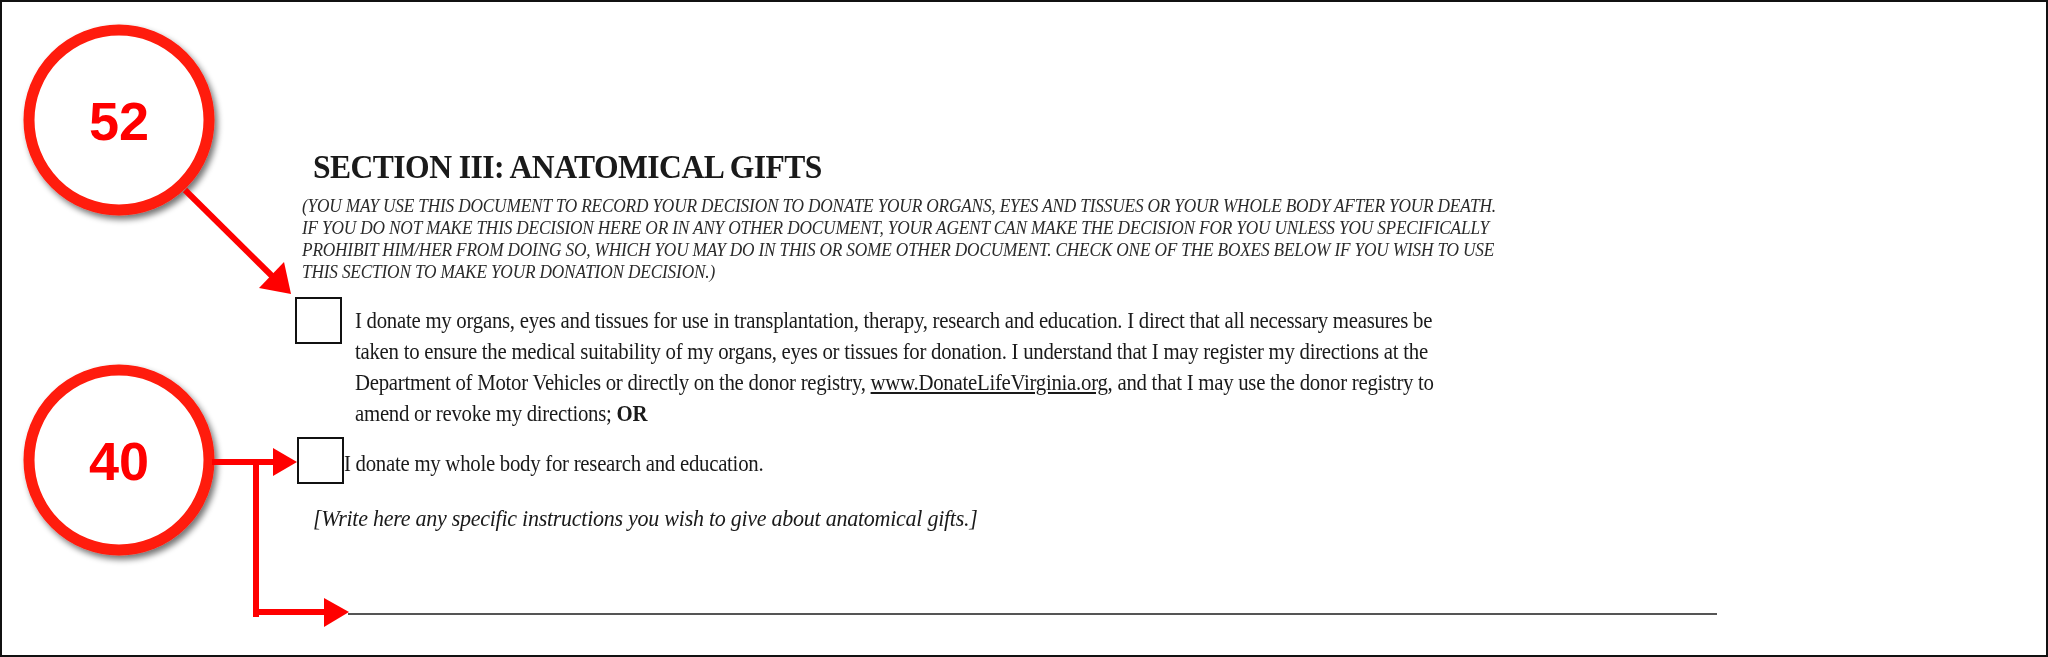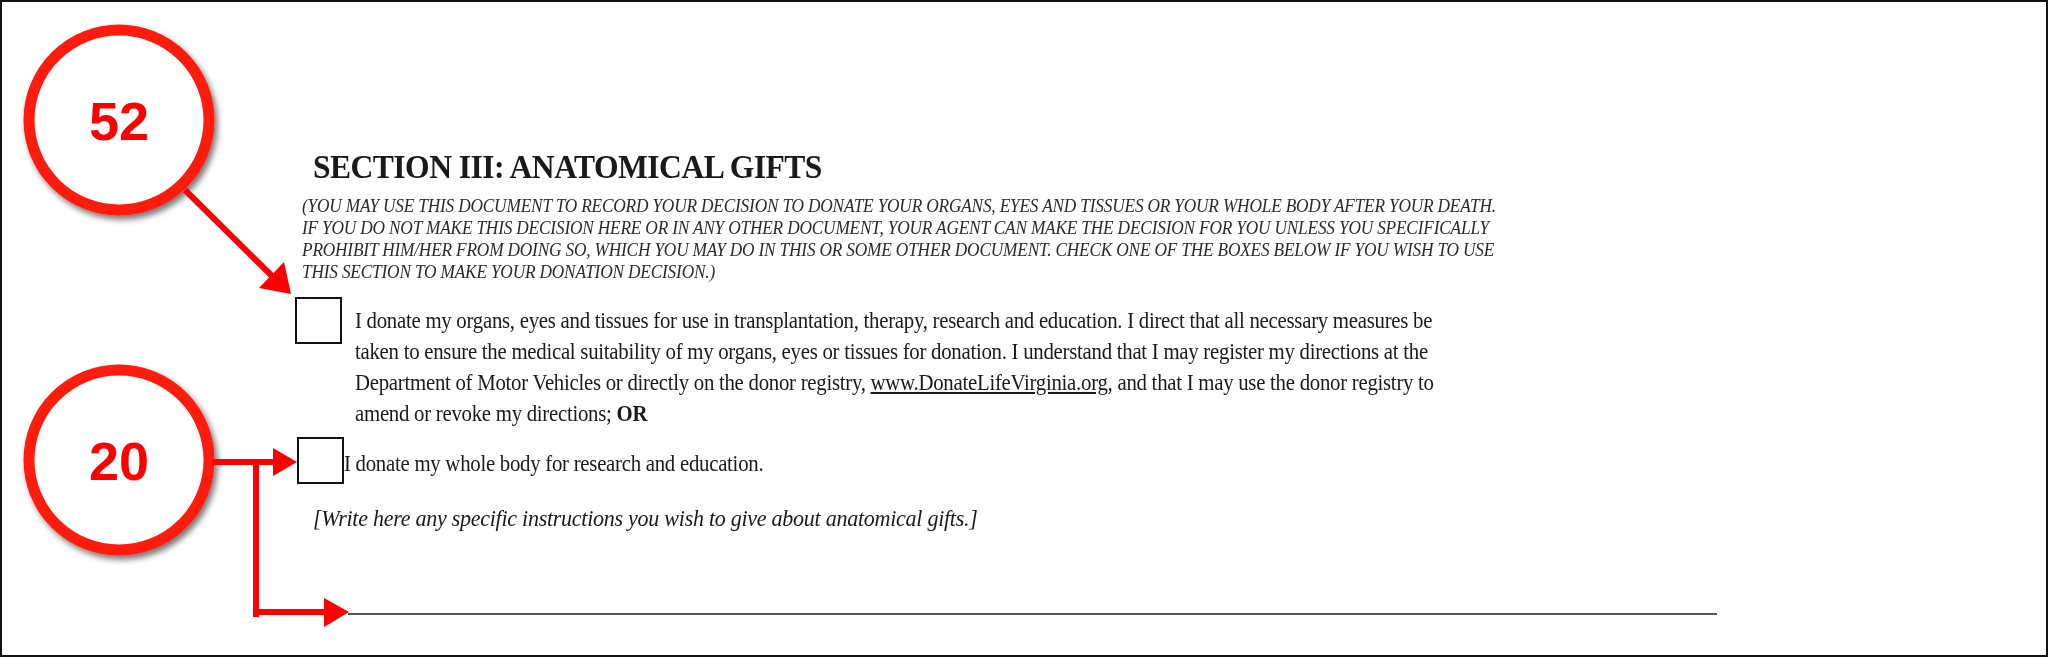--- a/index.html
+++ b/index.html
@@ -156,21 +156,21 @@
   </g>
 
   <g>
     <line x1="256" y1="462" x2="256" y2="617" stroke="#ff0000" stroke-width="6"></line>
     <line x1="253" y1="612" x2="328" y2="612" stroke="#ff0000" stroke-width="6"></line>
     <polygon points="349,612 324,598 324,627" fill="#ff0000"></polygon>
   </g>
 </svg>
 
 <div class="callout-num" style="left:59px; top:94px;">52</div>
-<div class="callout-num" style="left:59px; top:434px;">20</div>
+<div class="callout-num" style="left:59px; top:434px;">40</div>
 
 <h1 class="heading">SECTION III: ANATOMICAL GIFTS</h1>
 
 <div class="instructions">
   <span class="line" style="transform:scaleX(0.935);">(YOU MAY USE THIS DOCUMENT TO RECORD YOUR DECISION TO DONATE YOUR ORGANS, EYES AND TISSUES OR YOUR WHOLE BODY AFTER YOUR DEATH.</span>
   <span class="line" style="transform:scaleX(0.935);">IF YOU DO NOT MAKE THIS DECISION HERE OR IN ANY OTHER DOCUMENT, YOUR AGENT CAN MAKE THE DECISION FOR YOU UNLESS YOU SPECIFICALLY</span>
   <span class="line" style="transform:scaleX(0.935);">PROHIBIT HIM/HER FROM DOING SO, WHICH YOU MAY DO IN THIS OR SOME OTHER DOCUMENT. CHECK ONE OF THE BOXES BELOW IF YOU WISH TO USE</span>
   <span class="line" style="transform:scaleX(0.935);">THIS SECTION TO MAKE YOUR DONATION DECISION.)</span>
 </div>
 

